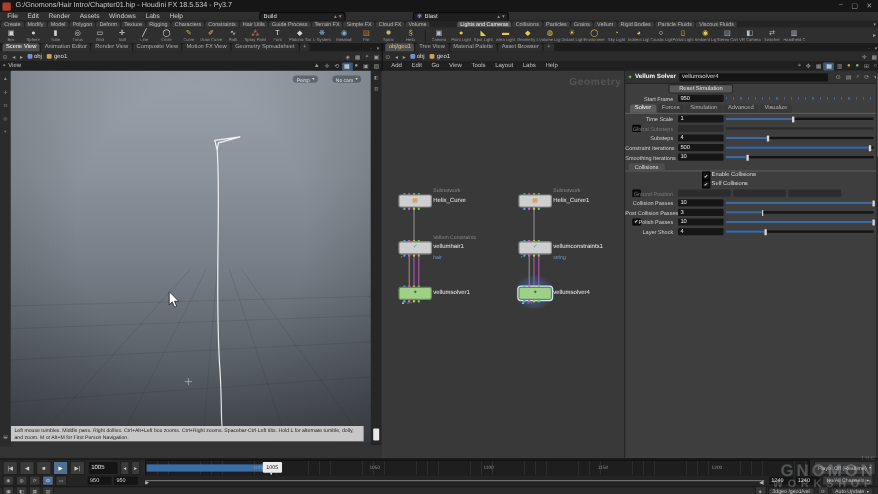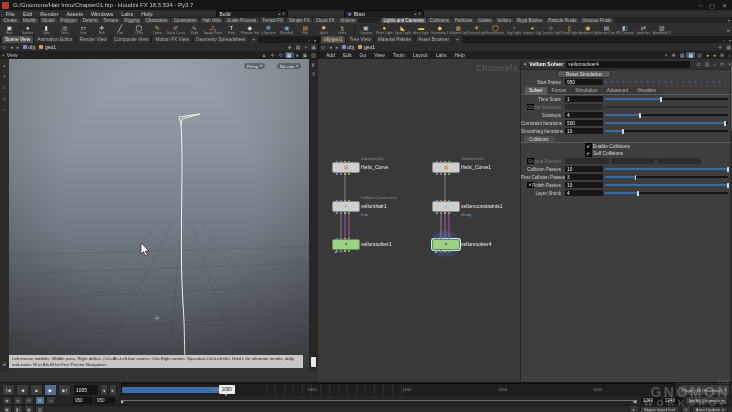--- a/index.html
+++ b/index.html
@@ -470,21 +470,21 @@
       <span class="ibtn blue">▦</span>
       <span class="ibtn">▥</span>
       <span class="ibtn" style="color:#d9a33c">●</span>
       <span class="ibtn" style="color:#7ac36a">●</span>
       <span class="ibtn">⊞</span>
       <span class="ibtn">⌕</span>
     </span>
   </div>
 
   <div class="abs netcanvas">
-    <span class="net-watermark">Channels</span>
+    <span class="net-watermark">Geometry</span>
     <svg width="202" height="323" style="position:absolute;left:0;top:0">
       <g stroke-width="0.8" fill="none">
         <line x1="27" y1="112" x2="27" y2="142" stroke="#9a9a9a"></line>
         <line x1="23" y1="151" x2="23" y2="180" stroke="#9a9a9a"></line>
         <line x1="27" y1="151" x2="27" y2="180" stroke="#c05fc0"></line>
         <line x1="31" y1="151" x2="31" y2="180" stroke="#c05fc0"></line>
         <line x1="127" y1="112" x2="127" y2="142" stroke="#9a9a9a"></line>
         <line x1="123" y1="151" x2="123" y2="180" stroke="#9a9a9a"></line>
         <line x1="127" y1="151" x2="127" y2="180" stroke="#c05fc0"></line>
         <line x1="131" y1="151" x2="131" y2="180" stroke="#c05fc0"></line>

